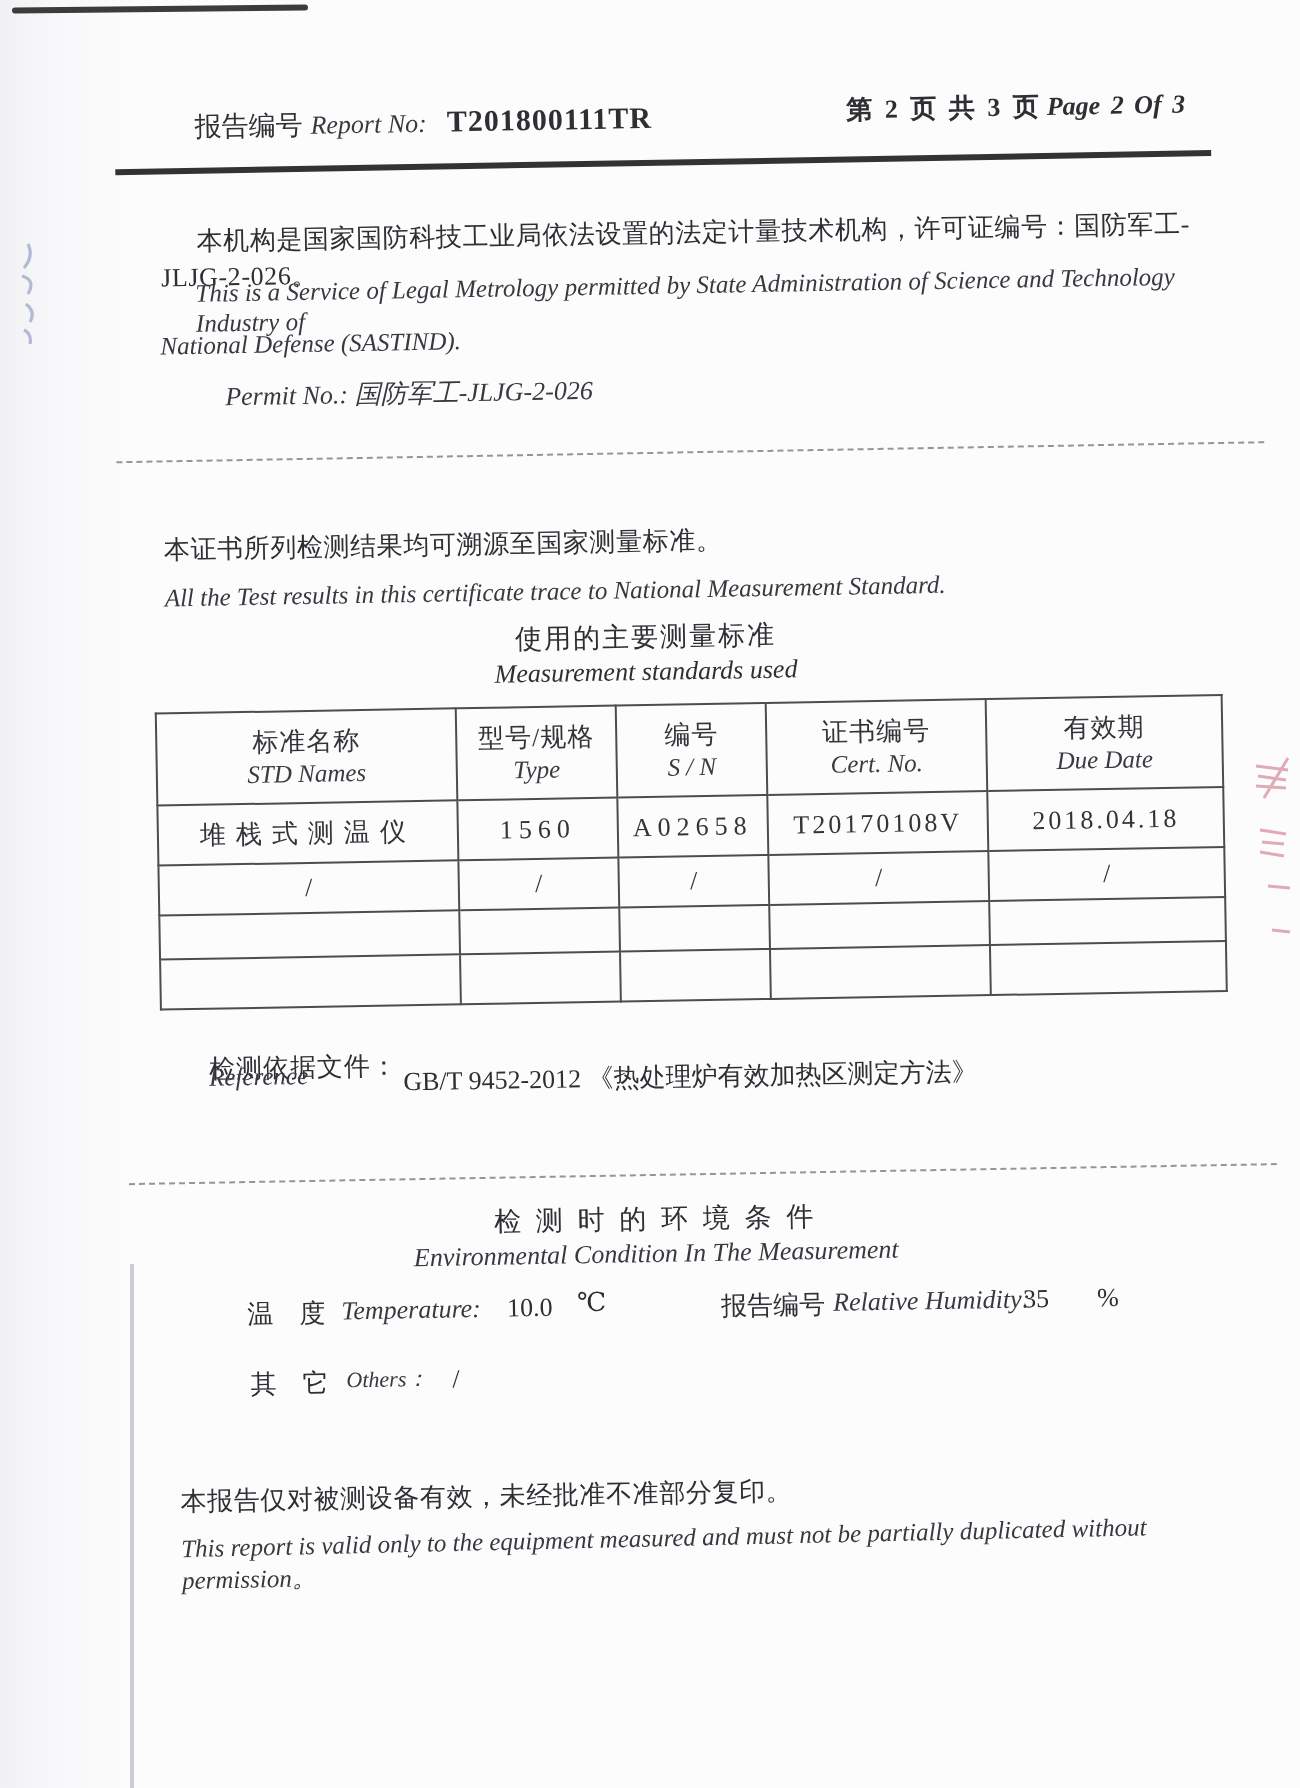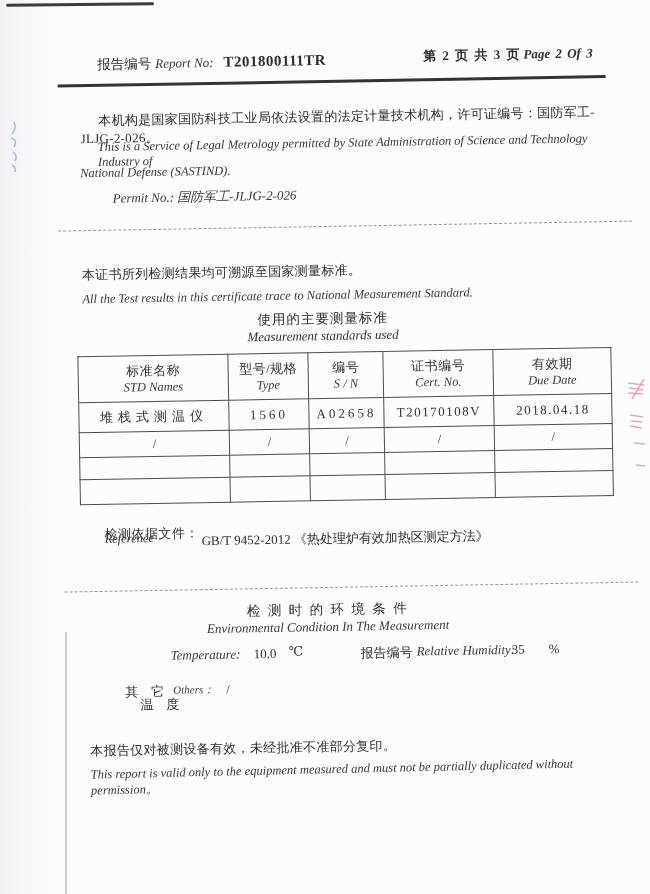--- a/index.html
+++ b/index.html
@@ -165,21 +165,21 @@
     <div class="abs zh" style="left:103px;top:522px;letter-spacing:.5px;">检测依据文件：</div>
     <div class="abs" style="left:200px;top:530px;font-size:13px;">GB/T 9452-2012 《热处理炉有效加热区测定方法》</div>
     <div class="abs en" style="left:103px;top:528px;">Reference</div>
 
     <div class="dashed" style="left:62px;top:587px;width:574px;"></div>
 
     <div class="abs center env-title-zh" style="top:601px;">检 测 时 的 环 境 条 件</div>
     <div class="abs center en" style="top:619px;font-size:13px;">Environmental Condition In The Measurement</div>
 
     <div class="abs" style="left:0;top:645px;width:650px;height:20px;">
-      <span class="abs zh" style="left:136px;top:0;margin-top:48px;">温　度</span>
+      <span class="abs zh" style="left:120px;top:0;">温　度</span>
       <span class="abs en" style="left:167px;top:0;font-size:13px;">Temperature:</span>
       <span class="abs" style="left:250px;top:0;font-size:13px;text-align:center;">10.0</span>
       <span class="abs zh" style="left:285px;top:-2px;">℃</span>
       <span class="abs zh" style="left:357px;top:0;">报告编号</span>
       <span class="abs en" style="left:413px;top:0;font-size:13px;">Relative Humidity:</span>
       <span class="abs" style="left:508px;top:0;font-size:13px;">35</span>
       <span class="abs" style="left:545px;top:0;font-size:13px;">%</span>
     </div>
 
     <div class="abs" style="left:0;top:680px;width:650px;height:20px;">

